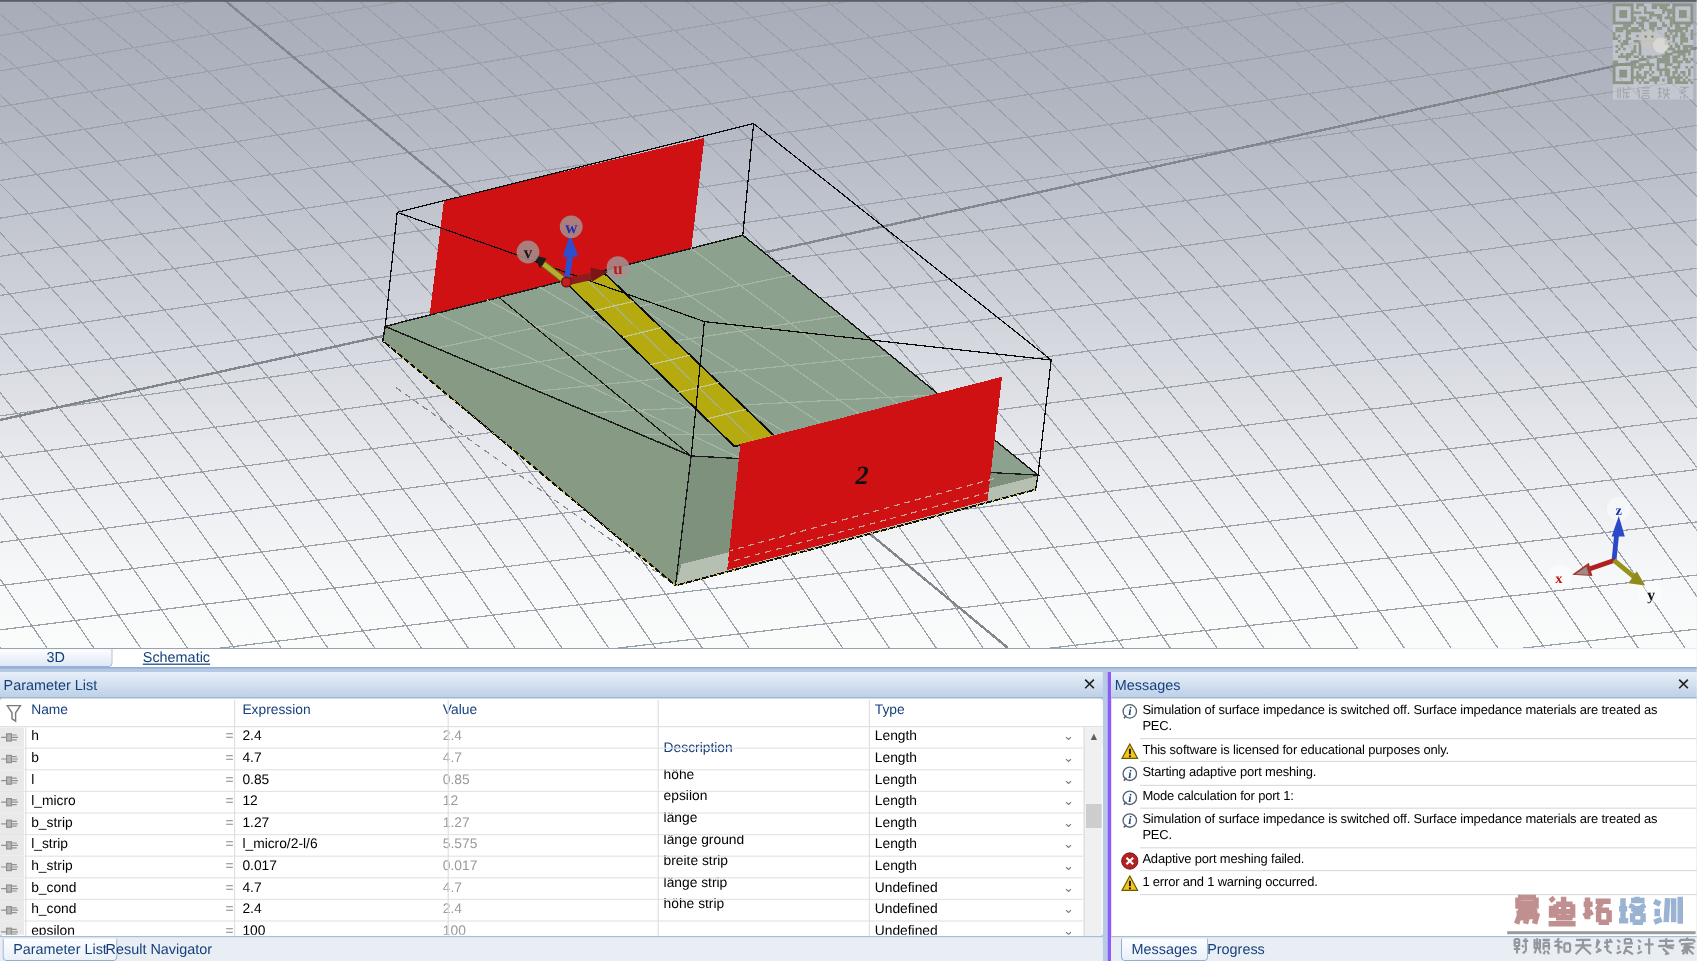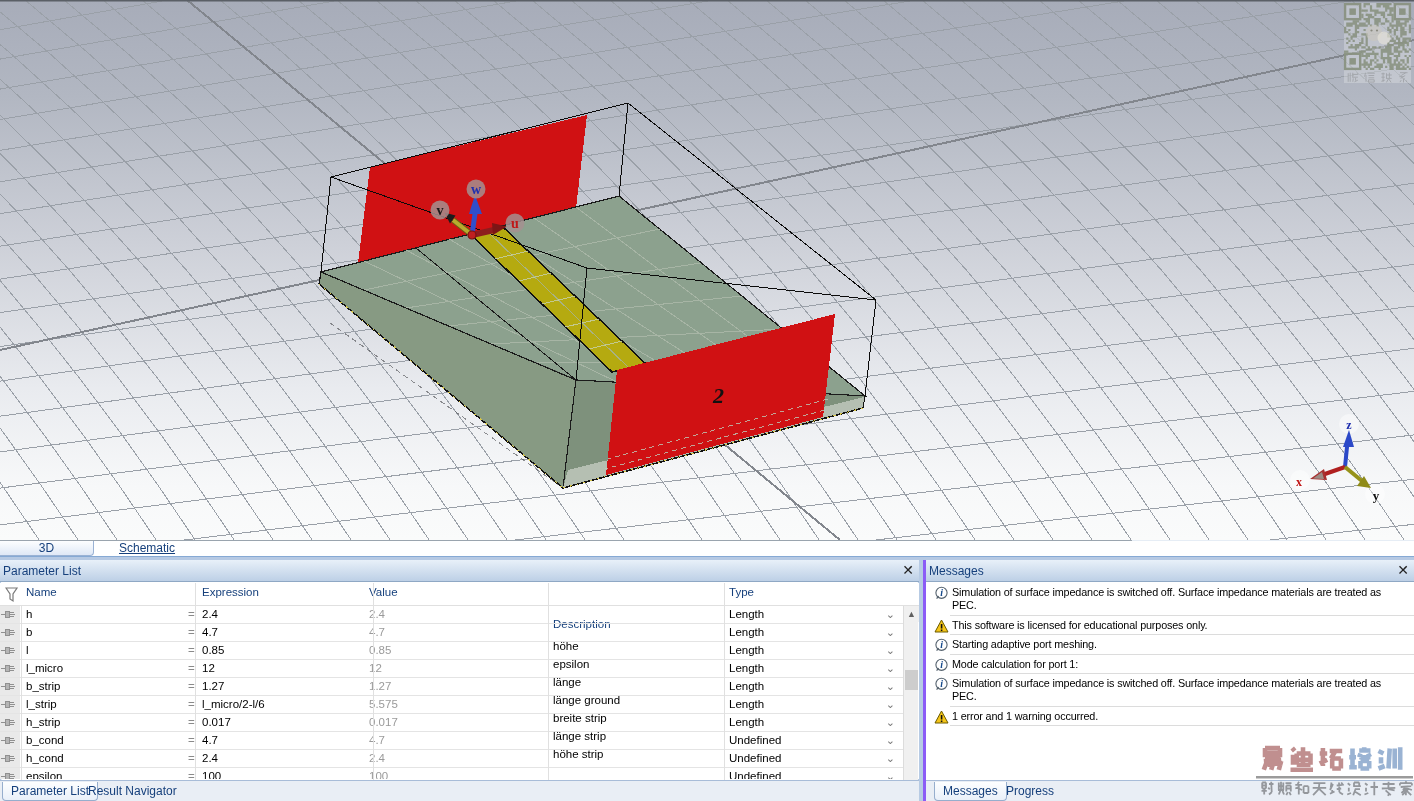--- a/index.html
+++ b/index.html
@@ -464,20 +464,24 @@
               <circle cx="7.5" cy="6.8" r="5.6" fill="#fff" stroke="#55626e" stroke-width="1.1"></circle>
               <path d="M2.6 12.6 L4.6 10.2" stroke="#55626e" stroke-width="1.3"></path>
               <text x="7.5" y="10" text-anchor="middle" font-family="Liberation Serif" font-weight="bold" font-style="italic" font-size="10" fill="#174a8b">i</text>
             </svg></span><span class="mtxt">Mode calculation for port 1:</span></div>
 <div class="msg"><span class="micon"><svg width="15" height="15" viewBox="0 0 15 15">
               <circle cx="7.5" cy="6.8" r="5.6" fill="#fff" stroke="#55626e" stroke-width="1.1"></circle>
               <path d="M2.6 12.6 L4.6 10.2" stroke="#55626e" stroke-width="1.3"></path>
               <text x="7.5" y="10" text-anchor="middle" font-family="Liberation Serif" font-weight="bold" font-style="italic" font-size="10" fill="#174a8b">i</text>
             </svg></span><span class="mtxt">Simulation of surface impedance is switched off. Surface impedance materials are treated as<br>PEC.</span></div>
 <div class="msg"><span class="micon"><svg width="15" height="15" viewBox="0 0 15 15">
+              <circle cx="7.5" cy="7.5" r="6.8" fill="#b22222" stroke="#7a1212" stroke-width="0.8"></circle>
+              <path d="M4.7 4.7 L10.3 10.3 M10.3 4.7 L4.7 10.3" stroke="#fff" stroke-width="1.8"></path>
+            </svg></span><span class="mtxt">Adaptive port meshing failed.</span></div>
+<div class="msg"><span class="micon"><svg width="15" height="15" viewBox="0 0 15 15">
               <path d="M7.5 1 L14 13 L1 13 Z" fill="#f5c518" stroke="#6b5b00" stroke-width="1"></path>
               <rect x="6.8" y="5" width="1.6" height="4.5" fill="#111"></rect>
               <rect x="6.8" y="10.5" width="1.6" height="1.5" fill="#111"></rect>
             </svg></span><span class="mtxt">1 error and 1 warning occurred.</span></div>
       </div>
     <div class="btabs">
       <div class="btab active" style="left:8px;">Messages</div>
       <div class="btab" style="left:72px;">Progress</div>
     </div>
     <svg id="wmark" width="491" height="241" viewBox="923 560 491 241" style="position:absolute; left:0; top:0; pointer-events:none;">

